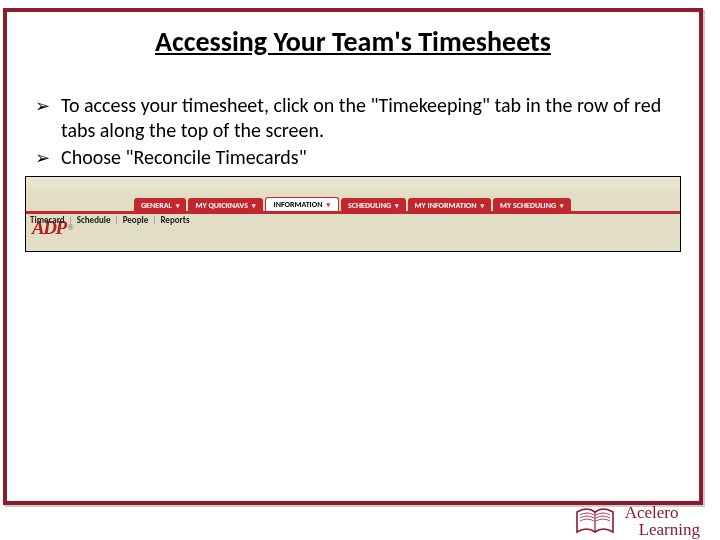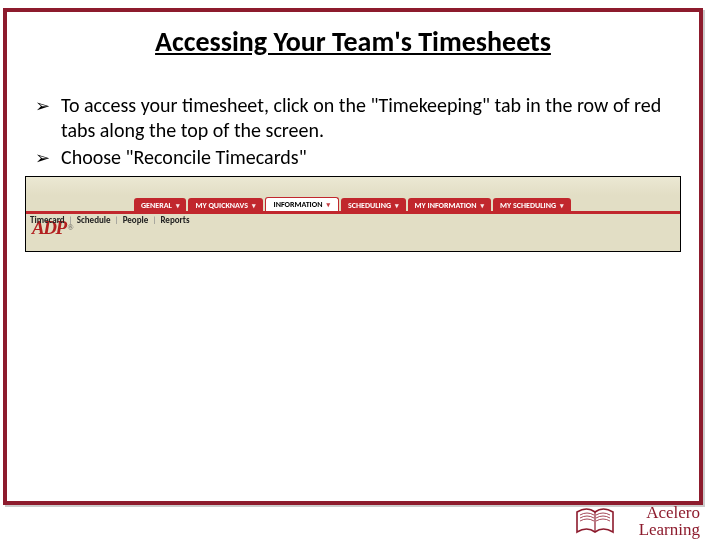--- a/index.html
+++ b/index.html
@@ -161,21 +161,20 @@
     overflow: hidden;
   }
   .ss-dropdown .dd-item:last-child { border-bottom: none; }
   .footer-logo {
     position: absolute;
     right: 20px;
     bottom: 2px;
     display: flex;
     align-items: center;
     gap: 8px;
-    text-align: right;
   }
   .book-icon {
     width: 44px;
     height: 34px;
     position: relative;
   }
   .footer-text {
     font-family: Georgia, 'Times New Roman', serif;
     font-size: 17px;
     color: #8d1b2d;

